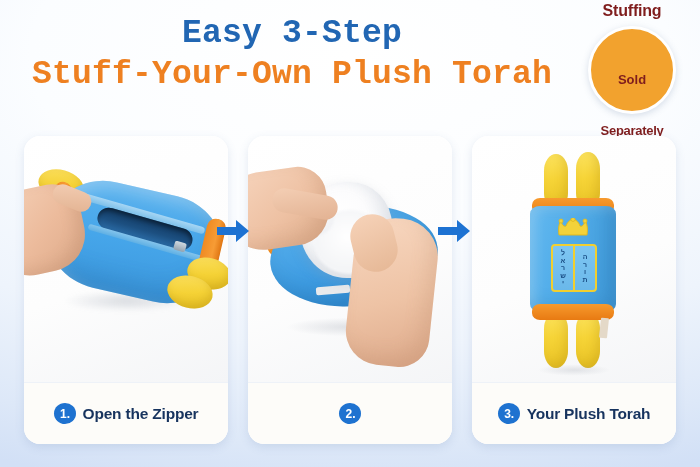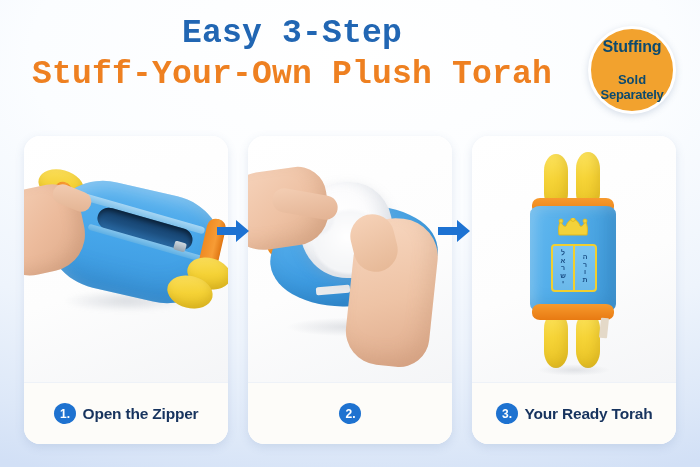--- a/index.html
+++ b/index.html
@@ -55,23 +55,24 @@
     width: 88px; height: 88px;
     border-radius: 50%;
     background: #f2a22e;
     border: 3px solid #ffffff;
     box-sizing: border-box;
     box-shadow: 0 2px 7px rgba(80,110,150,0.22);
     display: flex;
     flex-direction: column;
     align-items: center;
     justify-content: center;
-    color: #0c4a6e;
+    color: #7f1d1d;
     text-align: center;
     line-height: 1.02;
+    gap: 36px;
   }
   .badge-l1 { font-size: 16px; font-weight: bold; letter-spacing: -0.2px; }
   .badge-l2 { font-size: 13px; font-weight: bold; margin-top: 18px; }
   .badge-l3 { font-size: 13px; font-weight: bold; margin-top: 1px; letter-spacing: -0.3px; }
 
   
   .cards {
     position: absolute;
     left: 24px; top: 136px;
     width: 652px; height: 308px;
@@ -483,19 +484,19 @@
               <span class="p3-hebrew">תורה</span>
             </div>
           </div>
           <div class="p3-label"></div>
           <div class="p3-shadow"></div>
         </div>
       </div>
       <div class="caption two-line">
         <div class="step-num">3.</div>
         <div class="caption-text">
-          <div>Your Ready  Torah</div>
+          <div>Your Plush  Torah</div>
         </div>
       </div>
     </div>
 
   </div>
 </div>
 
 </body></html>

